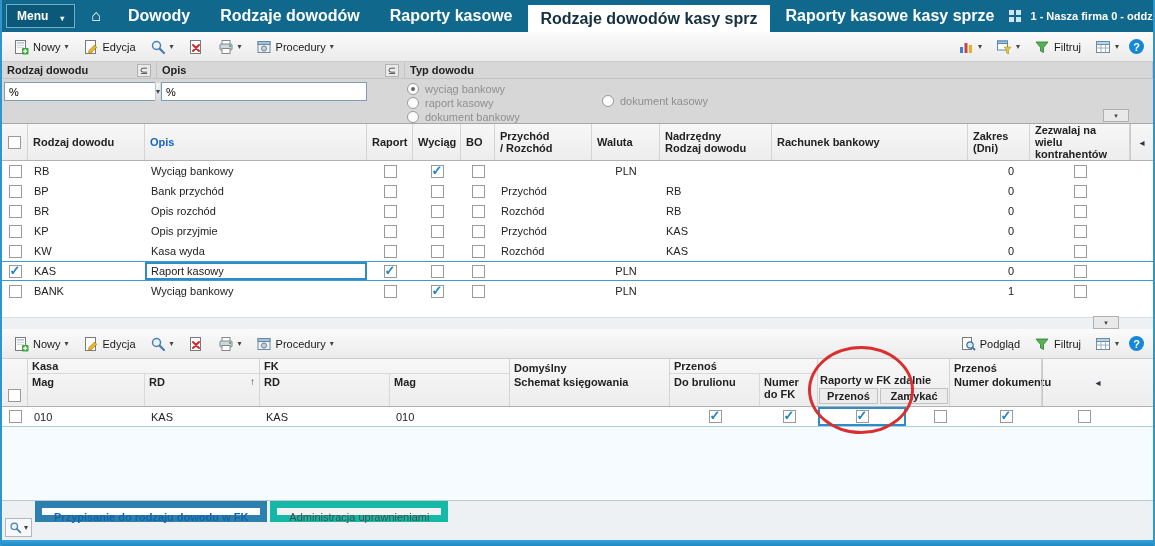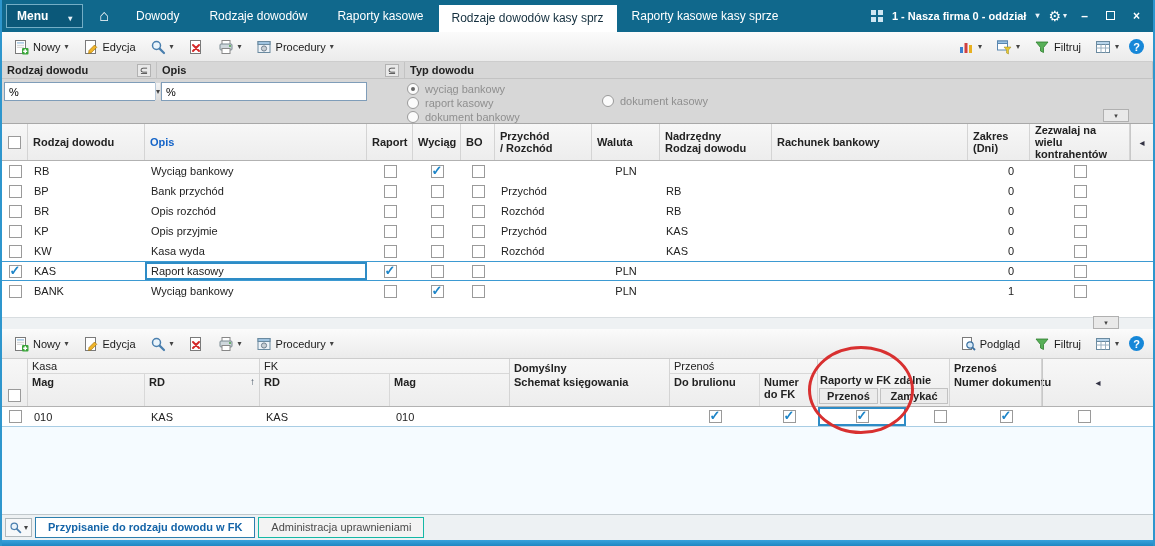--- a/index.html
+++ b/index.html
@@ -1,22 +1,22 @@
 <!DOCTYPE html>
 <html><head>
 <meta charset="utf-8">
 <style>
 *{margin:0;padding:0;box-sizing:border-box}
 body{font-family:"Liberation Sans",sans-serif;background:#fff}
 .window{width:1155px;height:546px;display:flex;flex-direction:column;border-left:2px solid #2e96cd;border-right:2px solid #2e96cd;position:relative;overflow:hidden;font-size:11px;color:#222;background:#fff}
 
 .topbar{flex:0 0 32px;background:#10688c;display:flex;align-items:center;color:#fff}
-.menu-btn{margin-left:4px;background:#0b5879;border:1px solid #74aec6;padding:4px 10px;font-weight:bold;font-size:12px;display:flex;gap:20px;align-items:flex-end;cursor:default}
+.menu-btn{margin-left:4px;background:#0b5879;border:1px solid #74aec6;padding:4px 10px;font-weight:bold;font-size:12px;display:flex;gap:12px;align-items:flex-end;cursor:default}
 .home{margin:0 12px 0 16px;font-size:16px;line-height:16px}
-.ttab{padding:0 15px;font-weight:normal;font-size:12px;height:32px;line-height:32px;white-space:nowrap}
+.ttab{padding:0 15px;font-weight:bold;font-size:16px;height:32px;line-height:32px;white-space:nowrap}
 .ttab.active{background:#fff;color:#15303f;height:27px;line-height:27px;align-self:flex-end;padding:0 13px}
 .top-right{margin-left:auto;display:flex;align-items:center;gap:9px;padding-right:8px}
 .grid4{display:grid;grid-template-columns:5px 5px;grid-gap:2px}
 .grid4 i{width:5px;height:5px;background:#cfe6f2}
 .company{font-weight:bold;font-size:11px;display:flex;align-items:center;gap:9px;white-space:nowrap}
 .gear{font-size:14px;display:flex;align-items:center;gap:2px}
 .winbtn{width:17px;text-align:center;font-size:12px;font-weight:bold}
 .maxbox{display:inline-block;width:9px;height:9px;border:1.5px solid #fff}
 .caret{font-size:8px;color:#e8f2f8;line-height:8px}
 .caret.dark{color:#444}
@@ -56,36 +56,36 @@
 .cursor{outline:2px solid #2e8cc6;outline-offset:-2px}
 .cb{width:13px;height:13px;border:1px solid #9a9a9a;background:#fff;display:inline-block;position:relative;flex:0 0 auto}
 .cb.checked::after{content:"✓";position:absolute;left:0;top:-3px;font-size:13px;font-weight:bold;color:#1d85c8}
 .ufill{flex:0 0 16px;background:#fff}
 .split{flex:0 0 12px;background:#eef1f3;border-top:1px solid #d8dde0;position:relative}
 .split .fcollapse{right:34px;bottom:0}
 
 .lhead{flex:0 0 48px;display:flex;background:linear-gradient(#f7f7f7,#ededed);border-bottom:1px solid #b2b2b2}
 .lhcb{width:26px;display:flex;align-items:flex-end;justify-content:center;padding-bottom:4px;border-right:1px solid #d4d4d4}
 .grp{display:flex;flex-direction:column;border-right:1px solid #d4d4d4}
-.gtitle{height:15px;line-height:15px;padding-left:4px;font-weight:normal;border-bottom:1px solid #d8d8d8}
+.gtitle{height:15px;line-height:15px;padding-left:4px;font-weight:bold;border-bottom:1px solid #d8d8d8}
 .gcols{display:flex;flex:1}
 .gcell{padding:2px 4px 0;font-weight:bold;border-right:1px solid #d8d8d8;display:flex;align-items:flex-start}
 .gcell:last-child{border-right:none}
 .sort{margin-left:auto;color:#345;font-size:10px}
 .lcol{display:flex;flex-direction:column;padding:2px 4px;font-weight:bold;border-right:1px solid #d4d4d4;line-height:14px;white-space:nowrap}
 .rtitle{height:15px;line-height:15px;margin-top:14px;font-weight:bold;padding-left:2px;white-space:nowrap}
 .rcells{display:flex;gap:2px;padding:0 1px}
 .rcell{height:16px;border:1px solid #c2c2c2;background:#ececec;font-weight:bold;display:flex;align-items:center;justify-content:center;white-space:nowrap}
 .lrow{border-bottom:1px solid #a9cde4}
 .lfill{flex:1;background:#f5fbff}
 
 .btabs{flex:0 0 26px;background:#edf1f3;border-top:1px solid #c0c8cc;display:flex;align-items:flex-end;padding:0 3px;gap:3px}
 .bsearch{height:19px;margin-bottom:3px;display:flex;align-items:center;gap:2px;border:1px solid #b0b8bc;background:#f6f8f9;padding:0 3px}
 .bsearch .ic{width:13px;height:13px}
-.btab{height:21px;line-height:19px;padding:0 12px;border:1px solid #14b8a6;background:#f3f3f3;color:#4a4a4a;margin-bottom:2px;white-space:nowrap}
+.btab{height:21px;line-height:19px;padding:0 12px;border:7px solid #14b8a6;background:#f3f3f3;color:#4a4a4a;margin-bottom:18px;white-space:nowrap}
 .btab.active{background:#fff;border-color:#2d7fae;color:#1464a8;font-weight:bold}
 .bluebar{flex:0 0 6px;background:linear-gradient(#3aa2dc,#1f87c2)}
 
 .annot{position:absolute;left:806px;top:346px;width:106px;height:88px;border:3px solid #d83030;border-radius:50%;z-index:20;pointer-events:none}
 </style>
 </head>
 <body>
 
 <div class="window">
 

